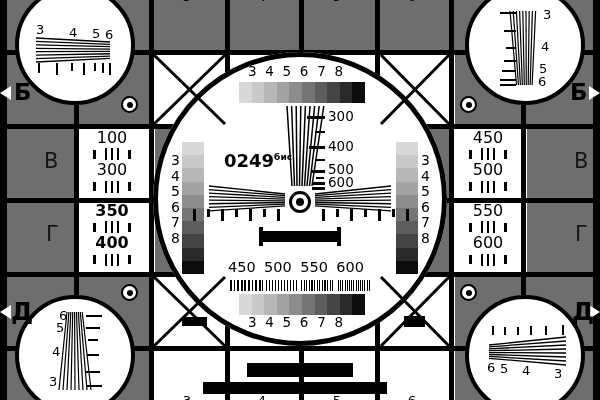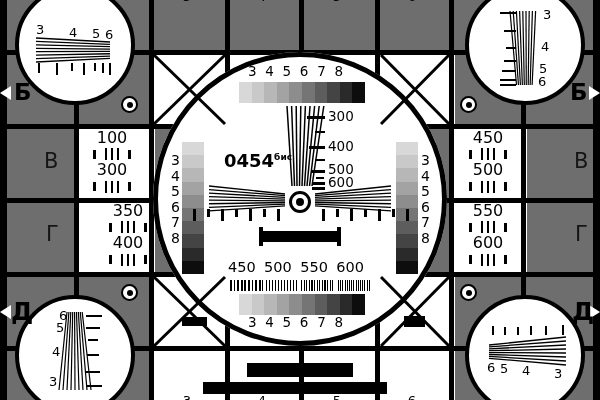--- a/index.html
+++ b/index.html
@@ -127,21 +127,21 @@
   <div class="blk" style="left:315px;top:159px;width:10px;height:2px;"></div>
   <div class="blk" style="left:311px;top:170px;width:14px;height:2.5px;"></div>
   <div class="blk" style="left:316px;top:177px;width:8px;height:2px;"></div>
   <div class="blk" style="left:312px;top:182px;width:13px;height:2.5px;"></div>
   <div class="blk" style="left:312px;top:187px;width:13px;height:2.5px;"></div>
   <div class="lbl" style="left:328px;top:110px;font-size:13.5px;">300</div>
   <div class="lbl" style="left:328px;top:140px;font-size:13.5px;">400</div>
   <div class="lbl" style="left:328px;top:163px;font-size:13.5px;">500</div>
   <div class="lbl" style="left:328px;top:176px;font-size:13.5px;">600</div>
 
-  <div class="lbl" style="left:224px;top:152px;font-size:18px;font-weight:bold;"><span>0454</span><span style="font-size:9px;vertical-align:7px;font-weight:bold;">бис</span></div>
+  <div class="lbl" style="left:224px;top:152px;font-size:18px;font-weight:bold;"><span>0249</span><span style="font-size:9px;vertical-align:7px;font-weight:bold;">бис</span></div>
 
   <div class="steps-v" style="left:182px;top:142px;width:22px;height:132px;">
       <div style="background: rgb(216, 216, 216); flex: 1 1 0%;"></div>
       <div style="background: rgb(201, 201, 201); flex: 1 1 0%;"></div>
       <div style="background: rgb(183, 183, 183); flex: 1 1 0%;"></div>
       <div style="background: rgb(163, 163, 163); flex: 1 1 0%;"></div>
       <div style="background: rgb(141, 141, 141); flex: 1 1 0%;"></div>
       <div style="background: rgb(117, 117, 117); flex: 1 1 0%;"></div>
       <div style="background: rgb(93, 93, 93); flex: 1 1 0%;"></div>
       <div style="background: rgb(68, 68, 68); flex: 1 1 0%;"></div>
@@ -270,21 +270,21 @@
       </span>
     <span>300</span>
     <span class="tickpat">
         <i class="s"></i>
         <i class="t"></i>
         <i class="t"></i>
         <i class="t"></i>
         <i class="s"></i>
       </span>
   </div>
-  <div class="panel" style="left:95px;top:201px;width:66px;height:67px;">
+  <div class="panel" style="left:79px;top:201px;width:66px;height:67px;font-weight:bold;">
     <span>350</span>
     <span class="tickpat">
         <i class="s"></i>
         <i class="t"></i>
         <i class="t"></i>
         <i class="t"></i>
         <i class="s"></i>
       </span>
     <span>400</span>
     <span class="tickpat">

